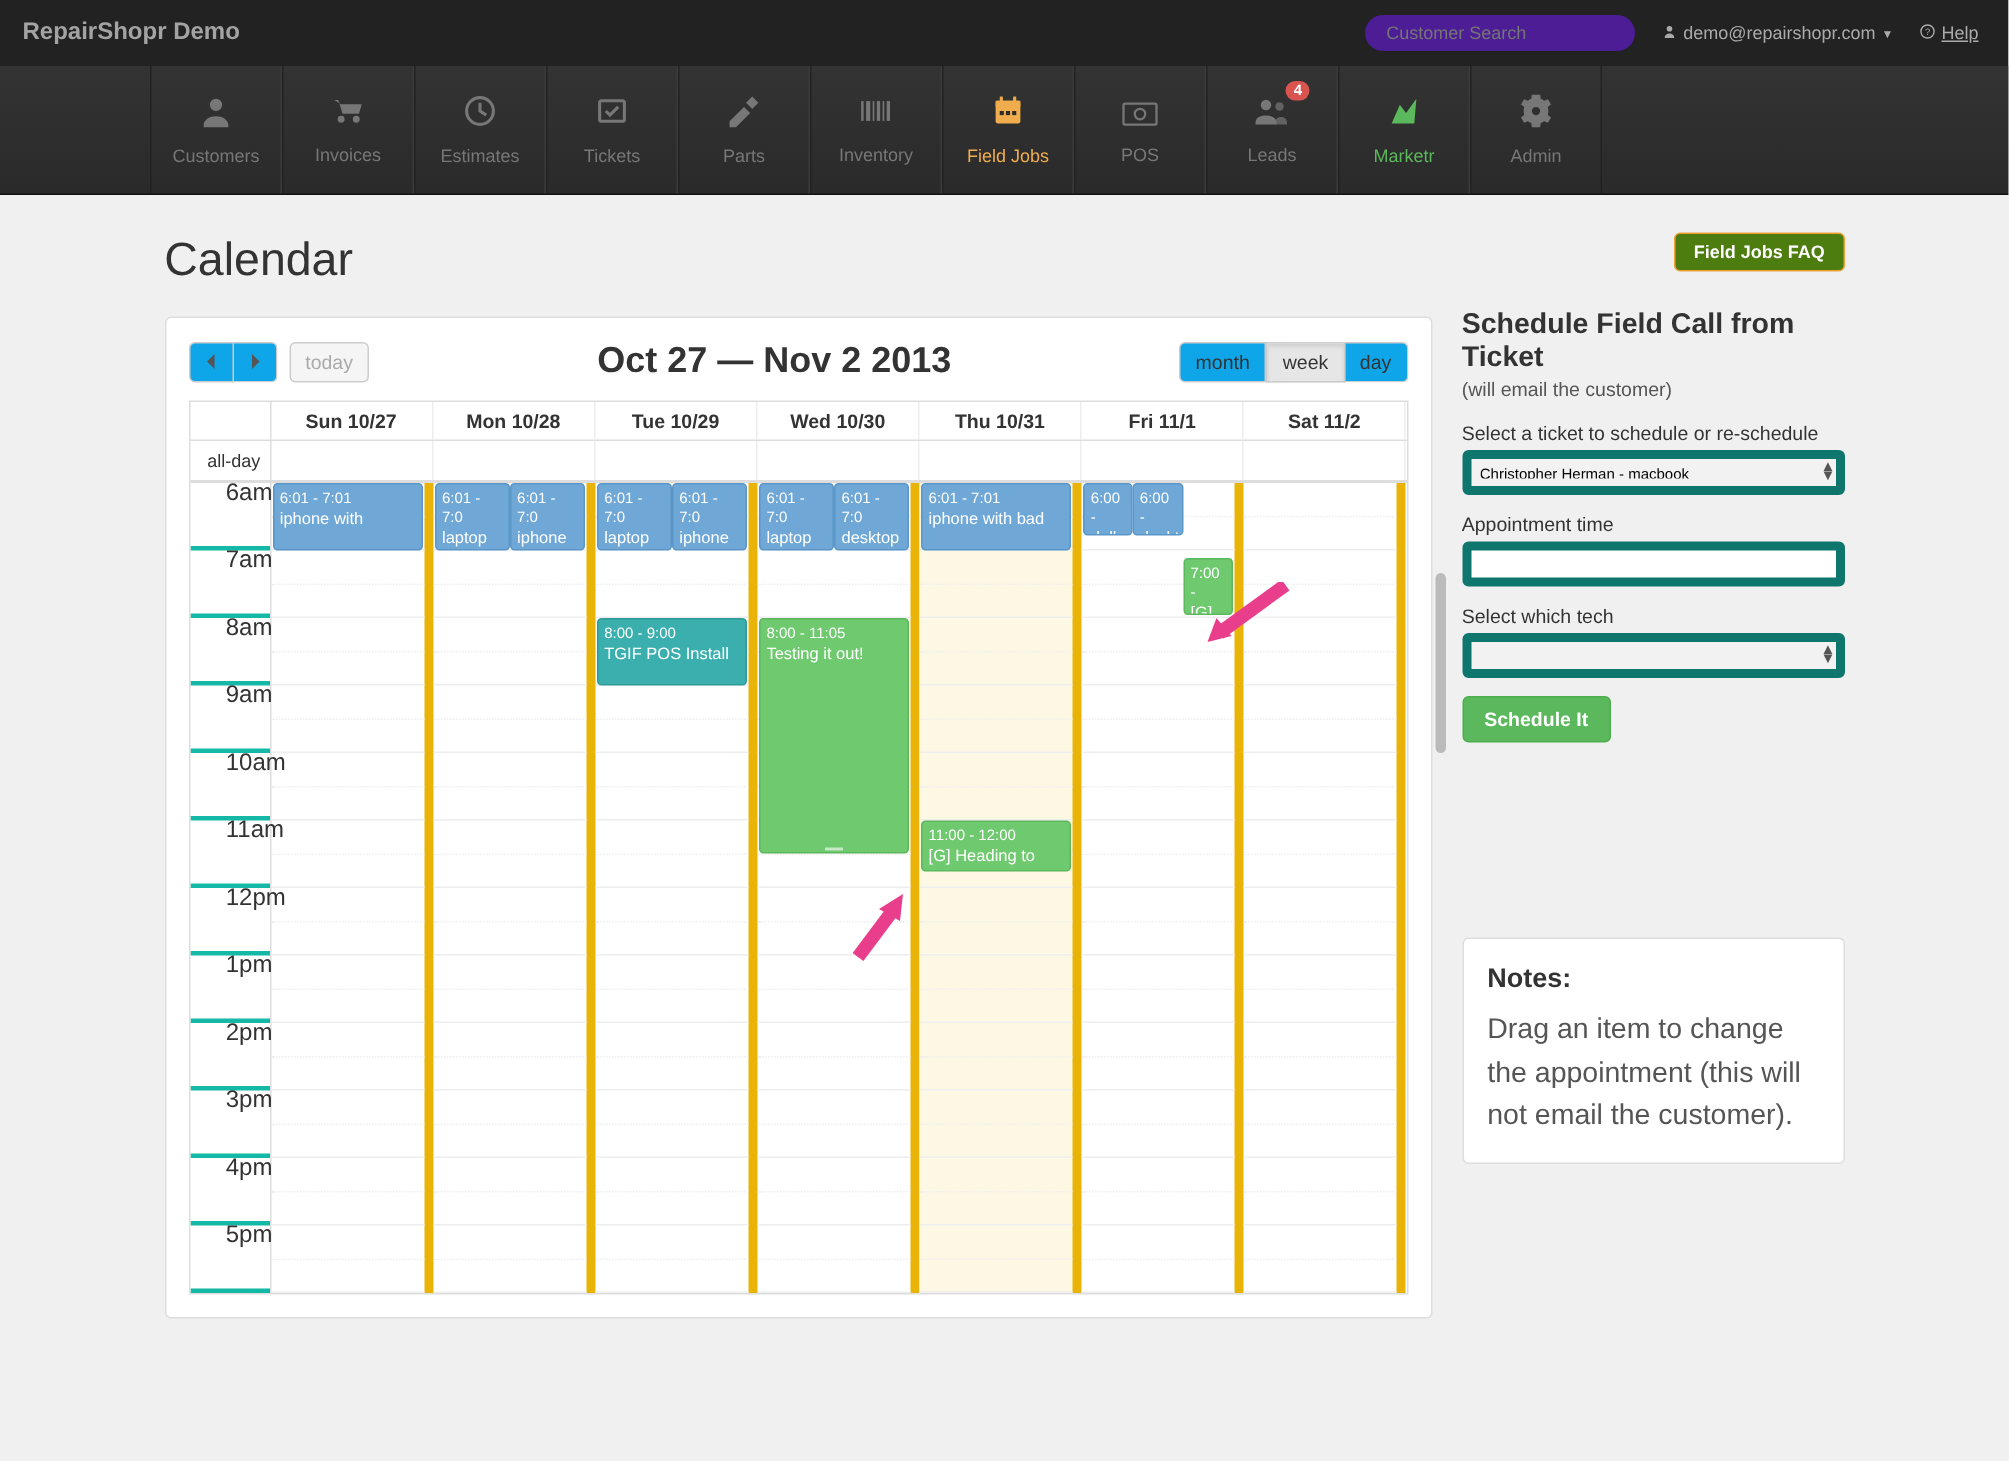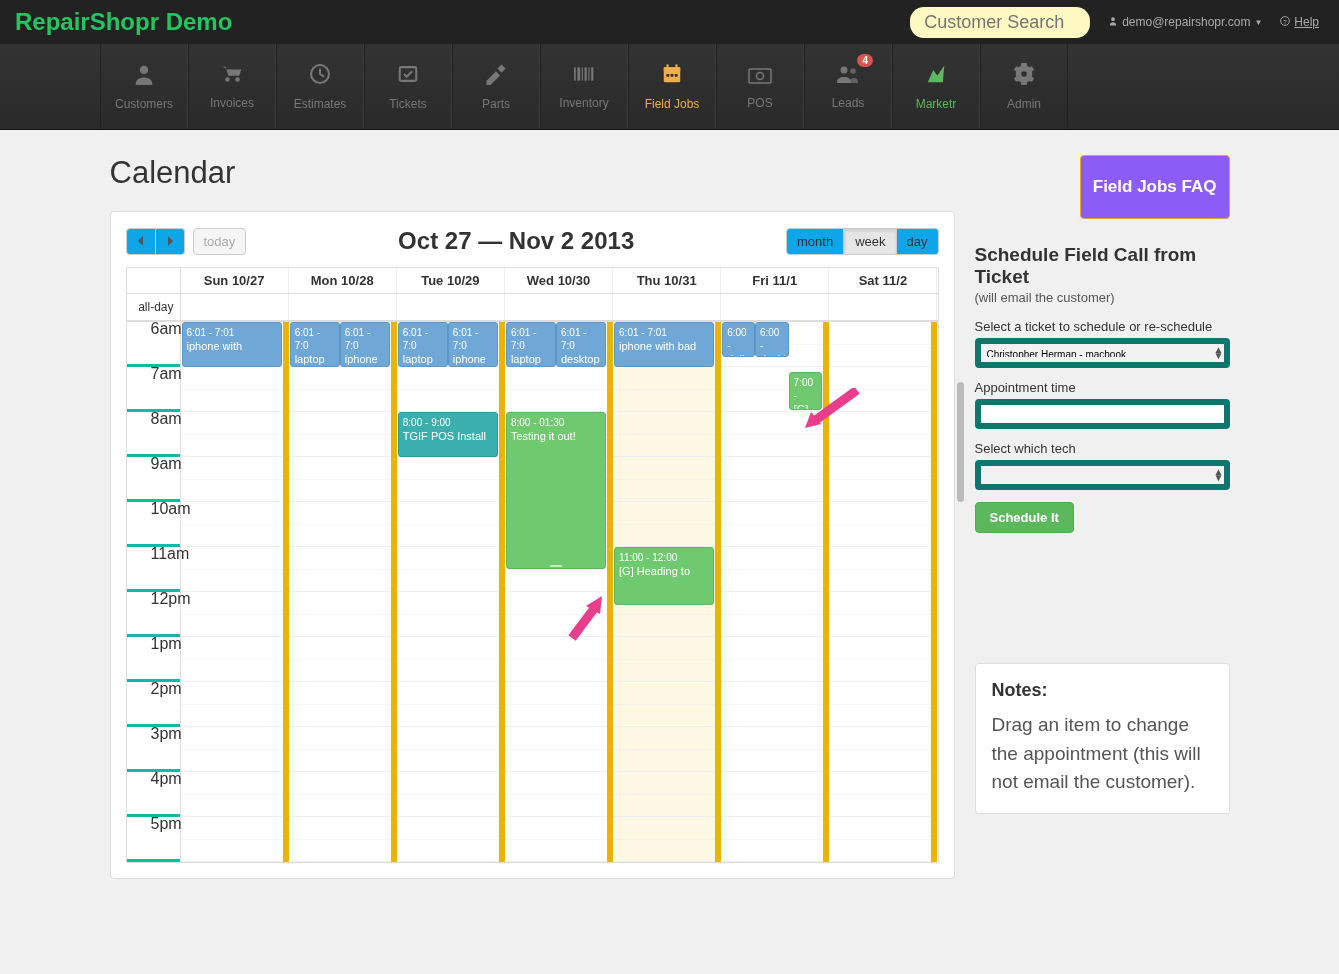--- a/index.html
+++ b/index.html
@@ -1,42 +1,42 @@
 <!DOCTYPE html>
 <html><head>
 <meta charset="utf-8">
 <style>
   * { box-sizing: border-box; margin: 0; padding: 0; }
   body { font-family: "Helvetica Neue", Helvetica, Arial, sans-serif; background: #f0f0f0; color: #333; font-size: 13px; }
   
   
   .topbar { background: #222; height: 44px; display: flex; align-items: center; padding: 0 20px 0 10px; }
-  .brand { color: #22c55e; font-size: 24px; font-weight: bold; padding-left: 5px; }
+  .brand { color: #a3a3a3; font-size: 16px; font-weight: bold; padding-left: 5px; }
   .topbar-right { margin-left: auto; display: flex; align-items: center; gap: 18px; }
-  .customer-search { background: #fef9c3; border: none; border-radius: 14px; padding: 5px 14px; color: #888; width: 180px; font-size: 18px; }
+  .customer-search { background: #4c1d95; border: none; border-radius: 14px; padding: 5px 14px; color: #888; width: 180px; font-size: 12px; }
   .user-menu { color: #aaa; font-size: 12px; cursor: pointer; display: flex; align-items: center; gap: 4px; }
   .help-link { color: #aaa; font-size: 12px; cursor: pointer; display: flex; align-items: center; gap: 4px; text-decoration: underline; }
   
   
   .navtabs { background: #2d2d2d; background-image: linear-gradient(#333,#2a2a2a); height: 86px; display: flex; padding-left: 100px; border-bottom: 1px solid #111; }
   .navtab { width: 88px; display: flex; flex-direction: column; align-items: center; justify-content: center; color: #777; border-left: 1px solid #222; border-right: 1px solid #3a3a3a; cursor: pointer; position: relative; font-size: 12px; gap: 6px; }
   .navtab:last-child { border-right: 1px solid #222; }
   .navtab.active { color: #f0ad4e; }
   .navtab.marketr { color: #5cb85c; }
   .navtab .icon { font-size: 22px; }
   .navtab .badge { position: absolute; top: 10px; right: 18px; background: #d9534f; color: #fff; border-radius: 8px; font-size: 10px; padding: 1px 5px; font-weight: bold; }
   
   
   .page { max-width: 1140px; margin: 0 auto; padding: 25px 10px 40px; display: flex; gap: 20px; align-items: flex-start; }
   .main-col { flex: 1; min-width: 0; }
   .side-col { width: 255px; flex-shrink: 0; }
   
   .page-title-row { display: flex; align-items: center; margin-bottom: 20px; }
   .page-title { font-size: 31px; font-weight: 500; color: #333; }
-  .faq-btn { margin-left: auto; background: #8b5cf6; color: #fff; border: 1px solid #eea236; border-radius: 4px; padding: 21px 12px; font-weight: bold; cursor: pointer; font-size: 17px; }
+  .faq-btn { margin-left: auto; background: #4d7c0f; color: #fff; border: 1px solid #eea236; border-radius: 4px; padding: 5px 12px; font-weight: bold; cursor: pointer; font-size: 12px; }
   
   
   .panel { background: #fff; border: 1px solid #ddd; border-radius: 4px; padding: 15px; position: relative; }
   
   .cal-header { display: flex; align-items: center; margin-bottom: 12px; }
   .btn-group { display: inline-flex; }
   .btn { background: #0ea5e9; border: 1px solid #ccc; padding: 5px 10px; cursor: pointer; font-size: 13px; color: #333; }
   .btn-group .btn:first-child { border-radius: 4px 0 0 4px; }
   .btn-group .btn:last-child { border-radius: 0 4px 4px 0; border-left: none; }
   .btn-single { border-radius: 4px; margin-left: 8px; }
@@ -334,38 +334,38 @@
                   <div class="cal-hour-cell half"></div>
                   <div class="cal-hour-cell half"></div>
                   <div class="cal-hour-cell half"></div>
                   <div class="cal-hour-cell half"></div>
                   <div class="cal-hour-cell half"></div>
                   <div class="cal-hour-cell half"></div>
                   <div class="cal-hour-cell half"></div>
                   <div class="cal-hour-cell half"></div>
               <div class="event blue half-left" style="top:0;height:45px;"><span class="ev-time">6:01 - 7:0</span><span>laptop w</span></div>
               <div class="event blue half-right" style="top:0;height:45px;"><span class="ev-time">6:01 - 7:0</span><span>desktop</span></div>
-              <div class="event green" style="top:90px;height:157px;"><span class="ev-time">8:00 - 01:30</span><span>Testing it out!</span><span class="resize-handle"></span></div>
+              <div class="event green" style="top:90px;height:157px;"><span class="ev-time">8:00 - 11:05</span><span>Testing it out!</span><span class="resize-handle"></span></div>
             </div>
 
             <div class="cal-day-col today">
               <div class="cal-hour-cell half"></div>
                   <div class="cal-hour-cell half"></div>
                   <div class="cal-hour-cell half"></div>
                   <div class="cal-hour-cell half"></div>
                   <div class="cal-hour-cell half"></div>
                   <div class="cal-hour-cell half"></div>
                   <div class="cal-hour-cell half"></div>
                   <div class="cal-hour-cell half"></div>
                   <div class="cal-hour-cell half"></div>
                   <div class="cal-hour-cell half"></div>
                   <div class="cal-hour-cell half"></div>
                   <div class="cal-hour-cell half"></div>
               <div class="event blue" style="top:0;height:45px;"><span class="ev-time">6:01 - 7:01</span><span>iphone with bad</span></div>
-              <div class="event green" style="top:225px;height:58px;"><span class="ev-time">11:00 - 12:00</span><span>[G] Heading to</span></div>
+              <div class="event green" style="top:225px;height:34px;"><span class="ev-time">11:00 - 12:00</span><span>[G] Heading to</span></div>
             </div>
 
             <div class="cal-day-col">
               <div class="cal-hour-cell half"></div>
                   <div class="cal-hour-cell half"></div>
                   <div class="cal-hour-cell half"></div>
                   <div class="cal-hour-cell half"></div>
                   <div class="cal-hour-cell half"></div>
                   <div class="cal-hour-cell half"></div>
                   <div class="cal-hour-cell half"></div>

